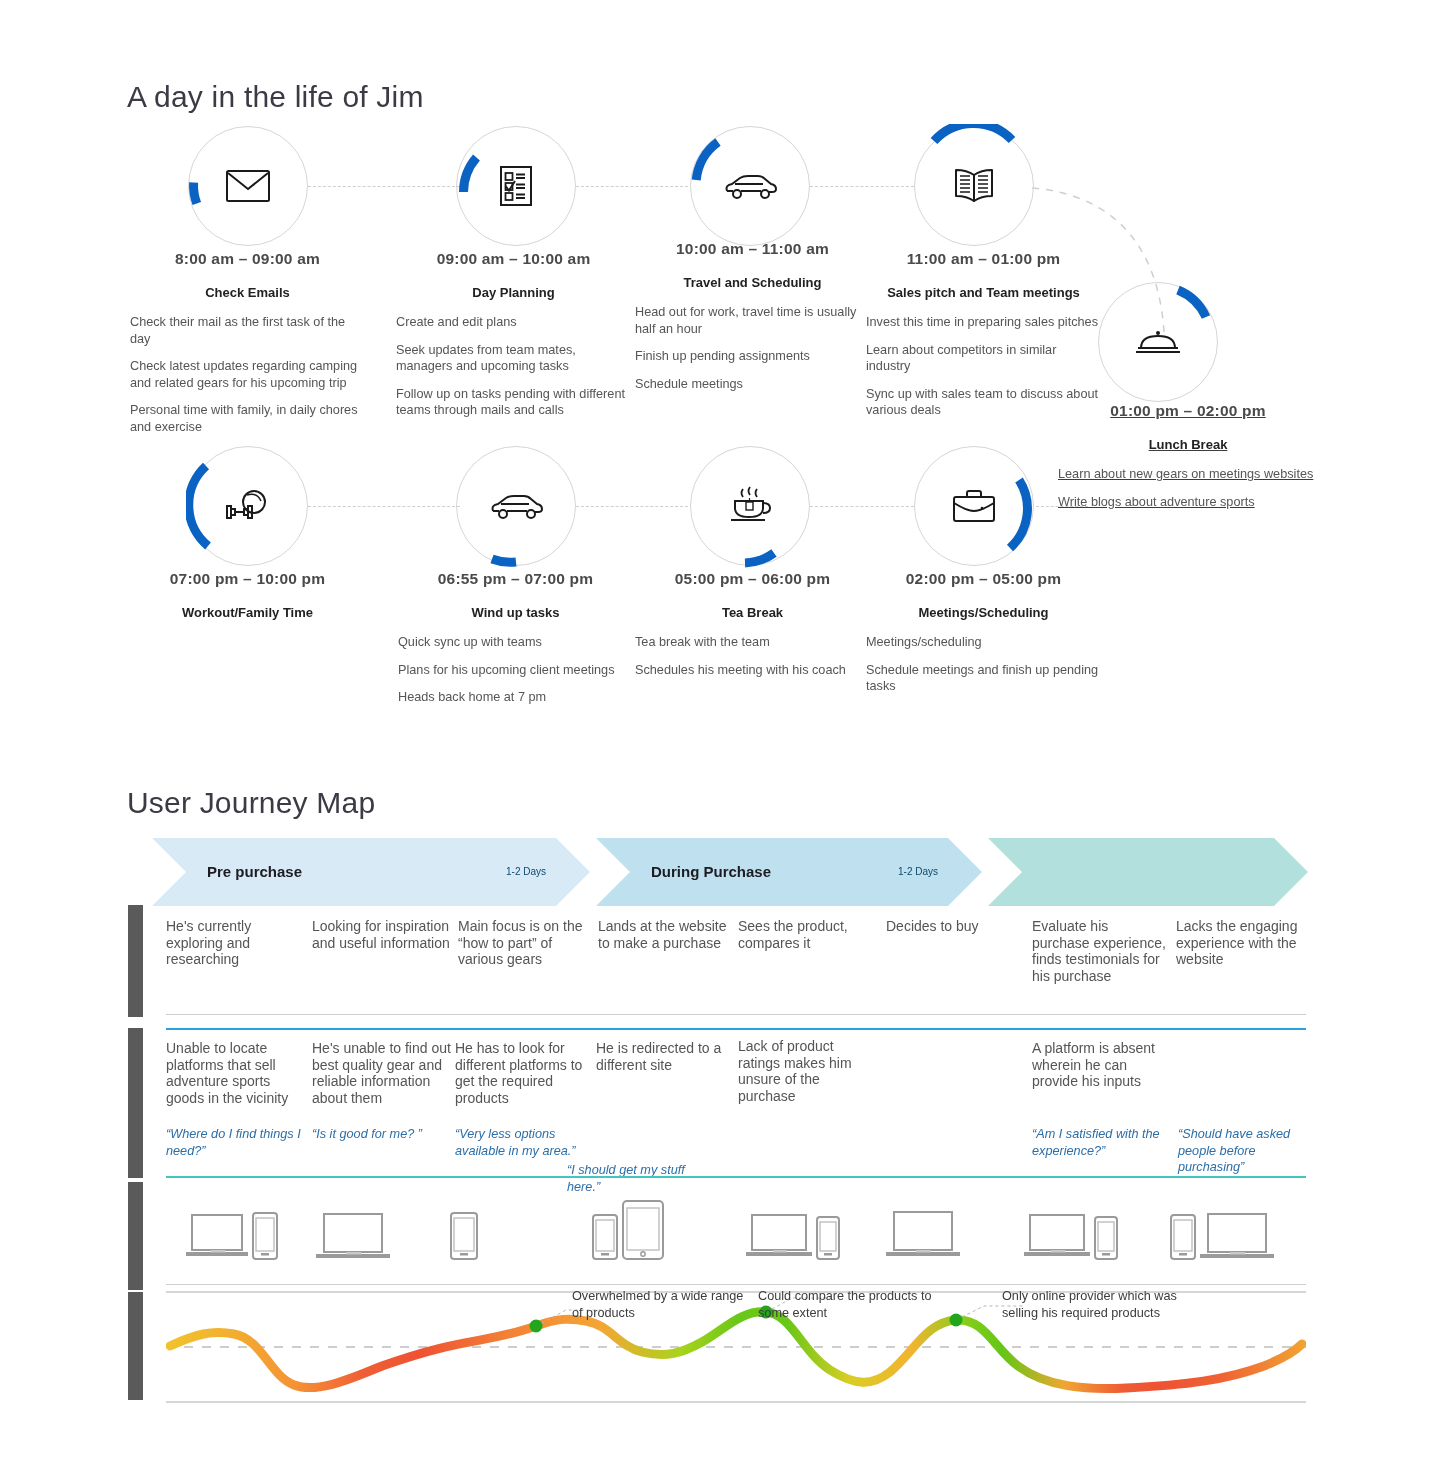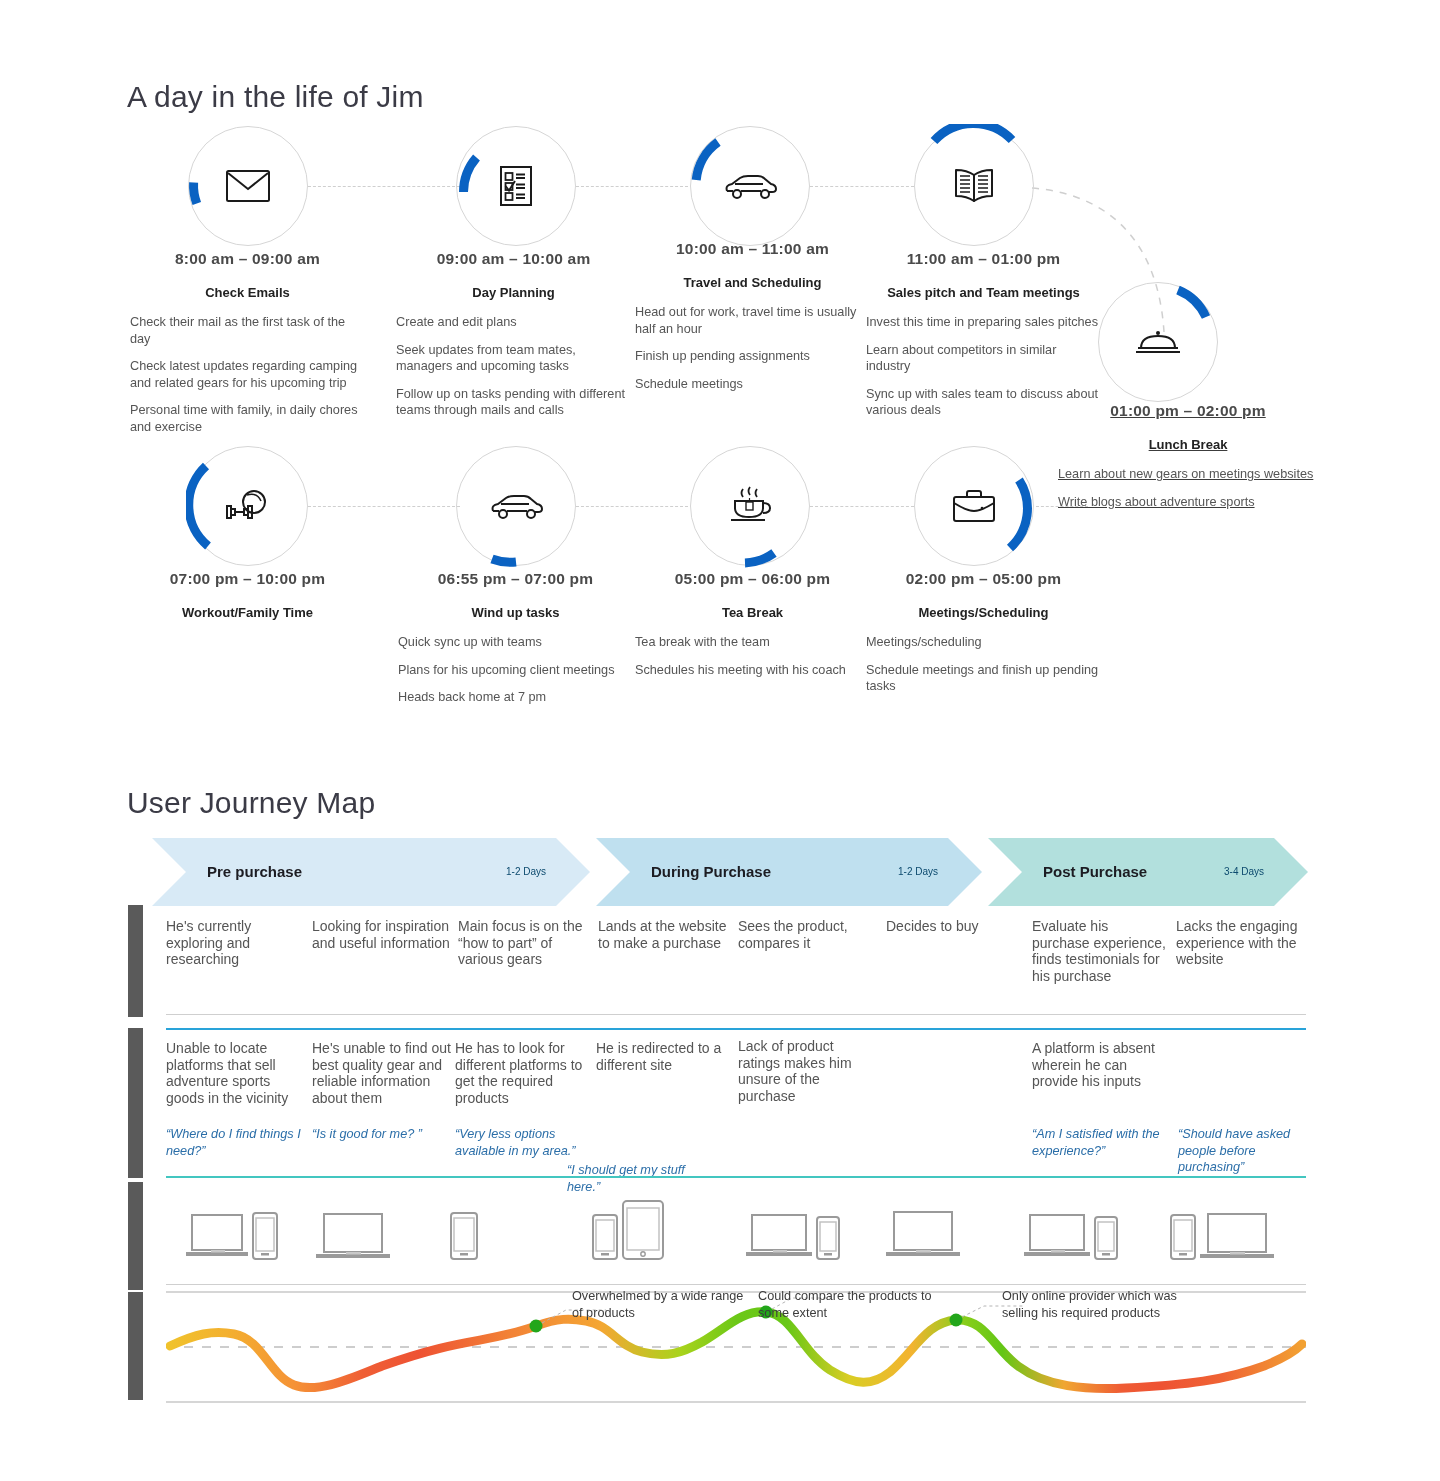--- a/index.html
+++ b/index.html
@@ -345,24 +345,20 @@
     <path d="M444,0 H796 L830,34 L796,68 H444 L478,34 Z" fill="#bfe0ef"></path>
     <path d="M836,0 H1122 L1156,34 L1122,68 H836 L870,34 Z" fill="#b2e0dd"></path>
   </svg>
   <div class="chev" style="left:152px; top:838px; width:438px;">
     <span>Pre purchase</span>
     <span class="days">1-2 Days</span>
   </div>
   <div class="chev" style="left:596px; top:838px; width:386px;">
     <span>During Purchase</span>
     <span class="days">1-2 Days</span>
-  </div>
-  <div class="chev" style="left:988px; top:838px; width:320px;">
-    <span>Post Purchase</span>
-    <span class="days">3-4 Days</span>
   </div>
 
   <div class="rowlabel" style="top:905px; height:112px;">
     <span style="position:absolute; left:13px; top:100px; width:112px; text-align:center;">ACTION</span>
   </div>
   <div class="rowlabel" style="top:1028px; height:150px;">
     <span style="position:absolute; left:13px; top:142px; width:150px; text-align:center;">PAIN POINTS</span>
   </div>
   <div class="rowlabel" style="top:1182px; height:108px;">
     <span style="position:absolute; left:13px; top:102px; width:108px; text-align:center;">TOUCH POINTS</span>

